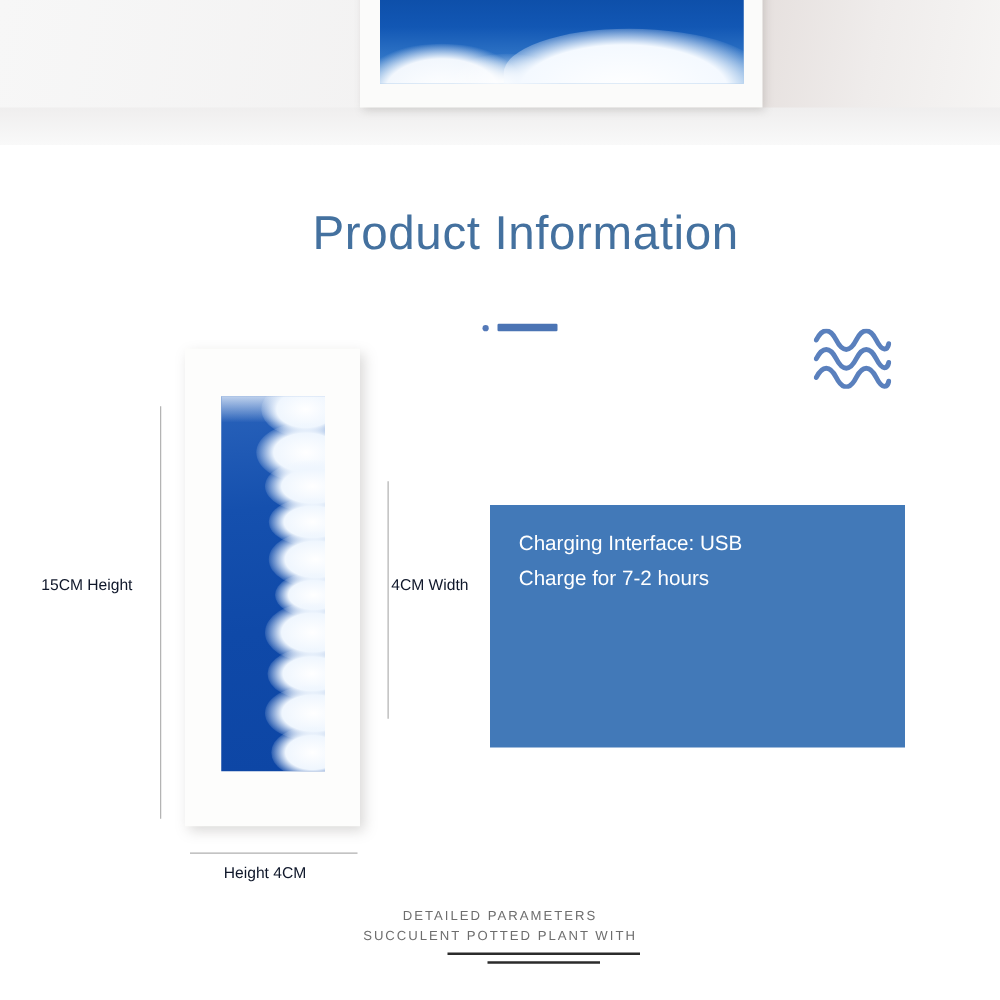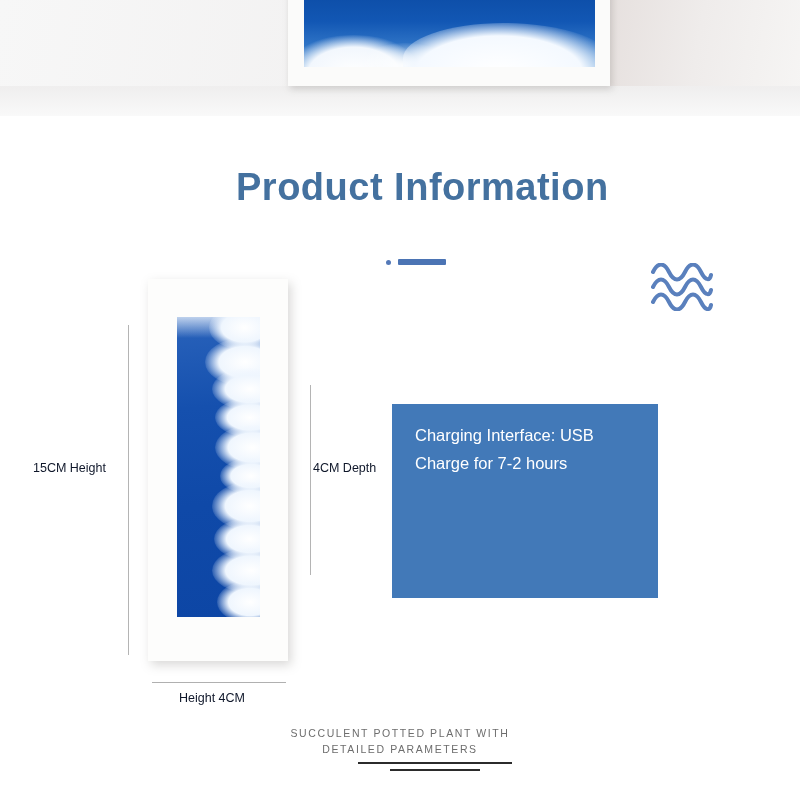--- a/index.html
+++ b/index.html
@@ -77,24 +77,24 @@
     bottom: -14px;
     width: 30%;
     height: 38px;
     background: radial-gradient(ellipse at 50% 60%, #ffffff 0%, rgba(232,242,253,0) 74%);
     border-radius: 50%;
   }
 
   
   .title {
     position: absolute;
-    left: 236px;
+    left: 250px;
     top: 166px;
     font-size: 38px;
-    font-weight: bold;
+    font-weight: normal;
     color: #44719f;
     letter-spacing: 0.5px;
     white-space: pre;
   }
 
   
   .accent {
     position: absolute;
     left: 386px;
     top: 259px;
@@ -188,21 +188,21 @@
   }
   .height-label { left: 33px;  top: 461px; }
   .depth-label  { left: 313px; top: 461px; }
   .width-label  { left: 179px; top: 691px; }
 
   
   .specbox {
     position: absolute;
     left: 392px;
     top: 404px;
-    width: 266px;
+    width: 332px;
     height: 194px;
     background: #4279b8;
   }
   .spec-list {
     position: absolute;
     left: 23px;
     top: 17px;
     right: 10px;
     margin: 0;
     padding: 0;
@@ -284,32 +284,32 @@
     <div class="pc pc8"></div>
     <div class="pc pc9"></div>
     <div class="pc pc10"></div>
   </div>
 </div>
 
 <div class="mline-v height-line"></div>
 <div class="mlabel height-label">15CM Height</div>
 
 <div class="mline-v depth-line"></div>
-<div class="mlabel depth-label">4CM Depth</div>
+<div class="mlabel depth-label">4CM Width</div>
 
 <div class="mline-h width-line"></div>
 <div class="mlabel width-label">Height 4CM</div>
 
 <div class="specbox">
   <ul class="spec-list">
     <li>Charging Interface: USB</li>
     <li>Charge for 7-2 hours</li>
   </ul>
 </div>
 
 <div class="footer">
+  <div class="footer-line">DETAILED PARAMETERS</div>
   <div class="footer-line">SUCCULENT POTTED PLANT WITH</div>
-  <div class="footer-line">DETAILED PARAMETERS</div>
 </div>
 <div class="footer-rule-wrap">
   <div class="frule frule-top"></div>
   <div class="frule frule-bottom"></div>
 </div>
 
 </body></html>

